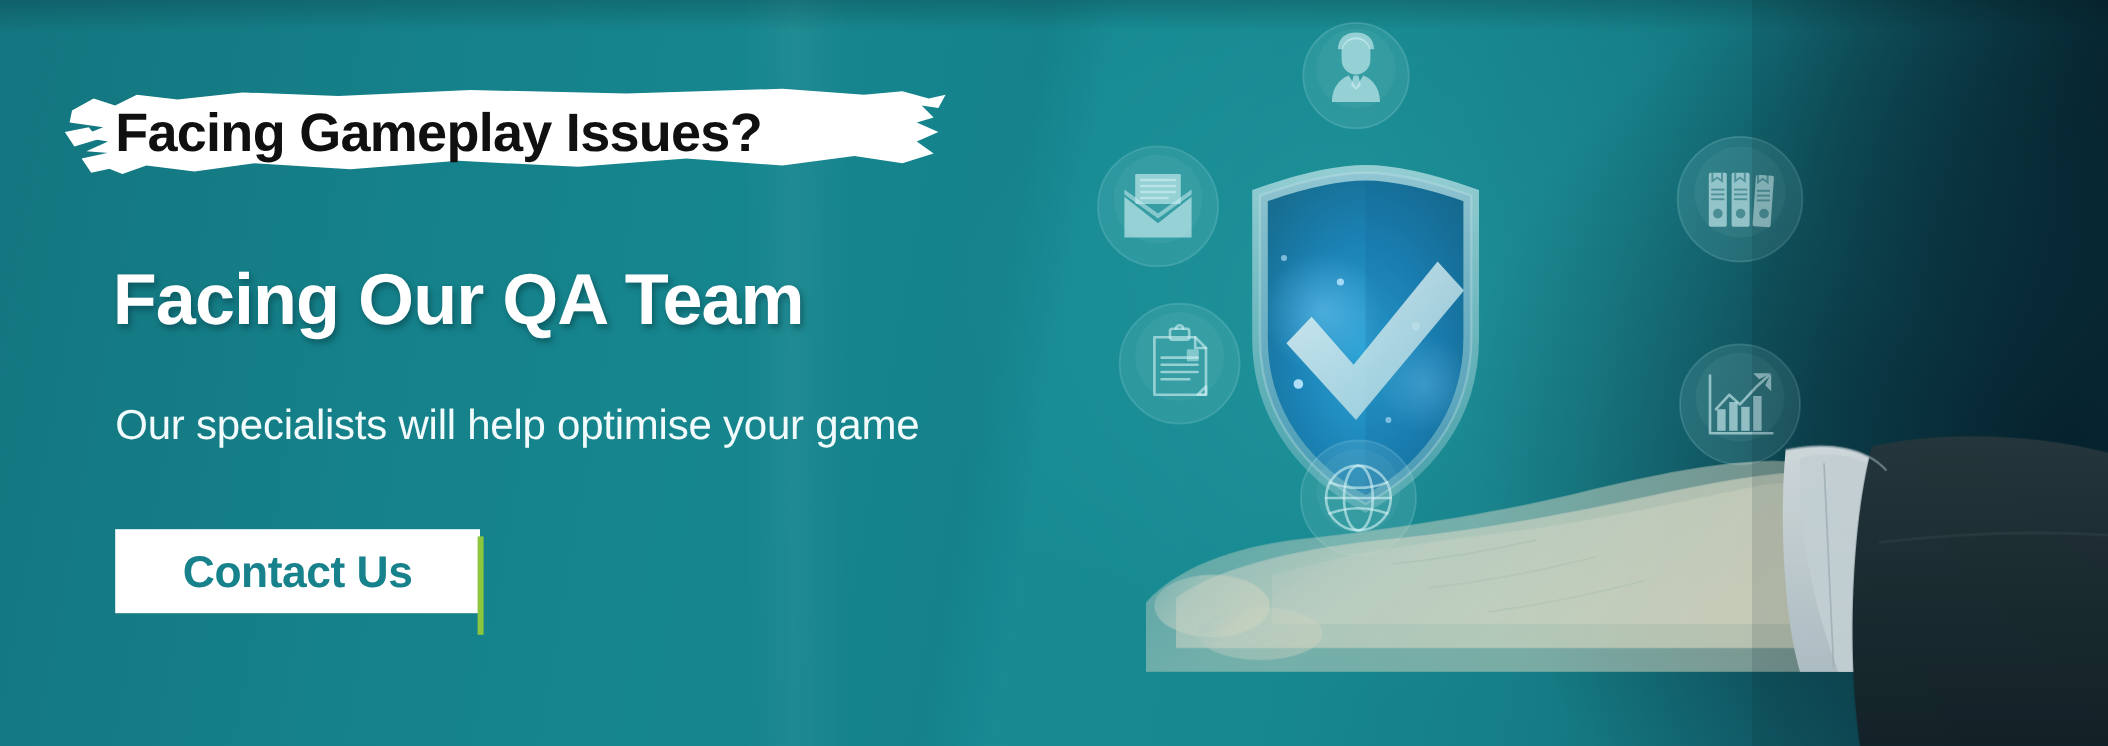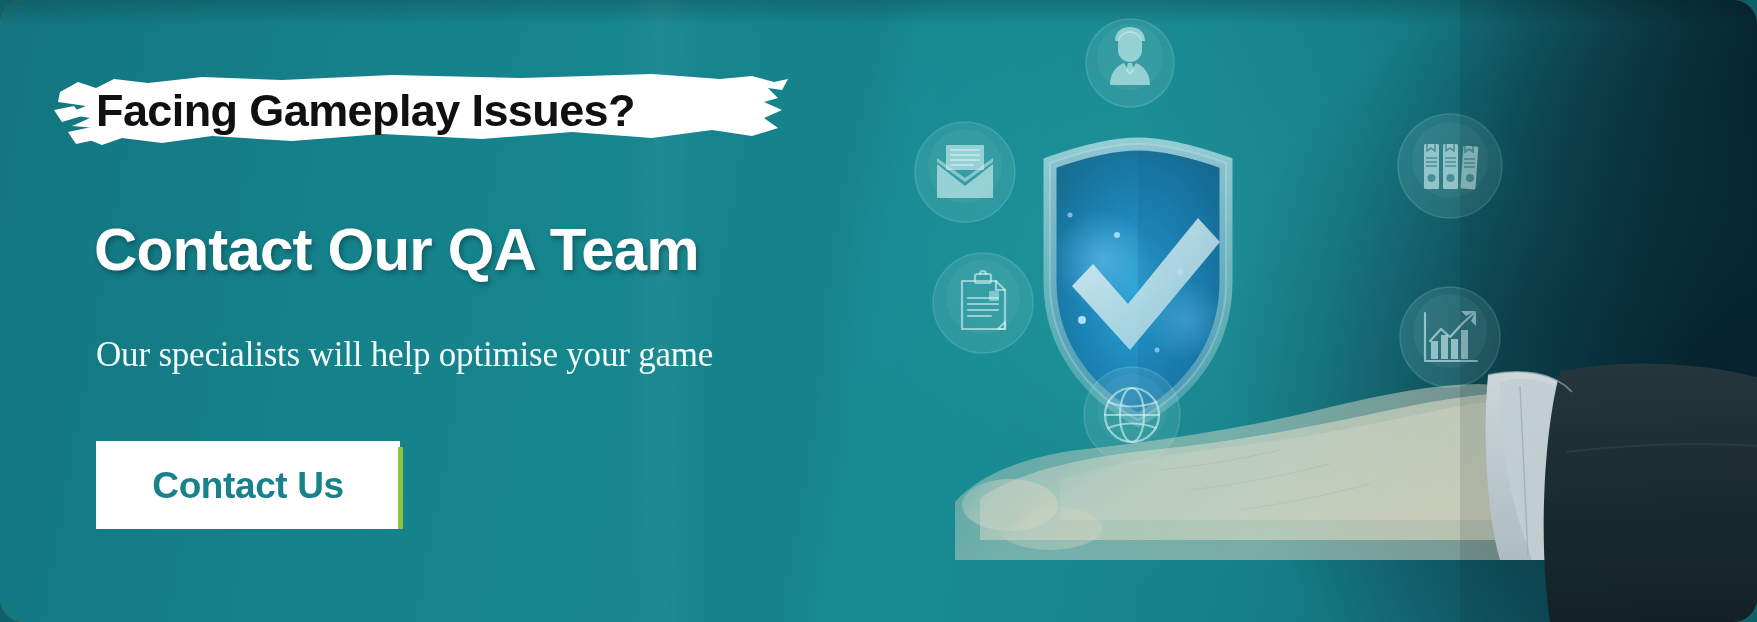--- a/index.html
+++ b/index.html
@@ -11,21 +11,20 @@
   body {
     font-family: "Liberation Sans", sans-serif;
   }
 
   .banner {
     position: relative;
     width: 1757px;
     height: 622px;
     overflow: hidden;
     background: #a16207;
-    border-radius: 24px;
   }
 
   
   .bg-base {
     position: absolute;
     inset: 0;
     background: linear-gradient(100deg,
         #13757f 0%,
         #158089 18%,
         #16868e 34%,
@@ -109,34 +108,33 @@
   .subcopy {
     position: absolute;
     left: 96px;
     top: 296px;
     width: 800px;
     font-size: 35px;
     font-weight: 400;
     color: #f2fbfb;
     line-height: 1.36;
     letter-spacing: -0.2px;
-    font-family: Liberation Serif, serif;
   }
   .subcopy .line {
     display: block;
     white-space: nowrap;
   }
 
   
   .cta {
     position: absolute;
     left: 96px;
     top: 441px;
     width: 304px;
-    height: 88px;
+    height: 70px;
     background: #ffffff;
     border: none;
     padding: 0;
     display: flex;
     align-items: center;
     justify-content: center;
     cursor: pointer;
     box-sizing: border-box;
   }
   .cta-accent {
@@ -388,21 +386,21 @@
                  L668,13 L700,10 L722,16 L736,13 L730,24 L716,22 L726,32 L712,36
                  L730,44 L712,52 L726,62 L700,70 L660,64 L600,72 L520,66 L430,73
                  L330,68 L240,75 L160,70 L110,77 L70,72 L50,79 L30,71 L44,62
                  L20,60 L38,52 L14,48 L34,40 L6,36 Z"></path>
         <path fill="#ffffff" d="M2,44 L22,40 L30,50 L10,56 Z"></path>
         <path fill="#ffffff" d="M16,66 L44,60 L52,72 L24,78 Z"></path>
       </svg>
       <div class="eyebrow-text">Facing Gameplay Issues?</div>
     </div>
 
-    <h1 class="headline">Contact Our QA Team</h1>
+    <h1 class="headline">Facing Our QA Team</h1>
 
     <p class="subcopy">
       <span class="line">Our specialists will help optimise your game</span>
     </p>
 
     <button class="cta">
       <span class="cta-label">Contact Us</span>
     </button>
     <div class="cta-accent"></div>
 

